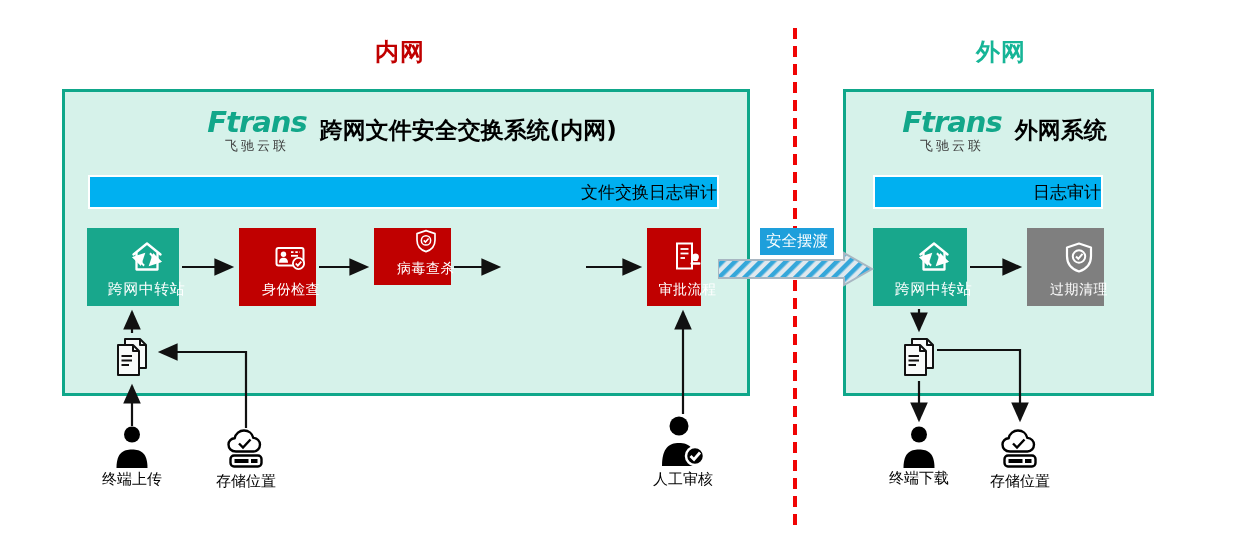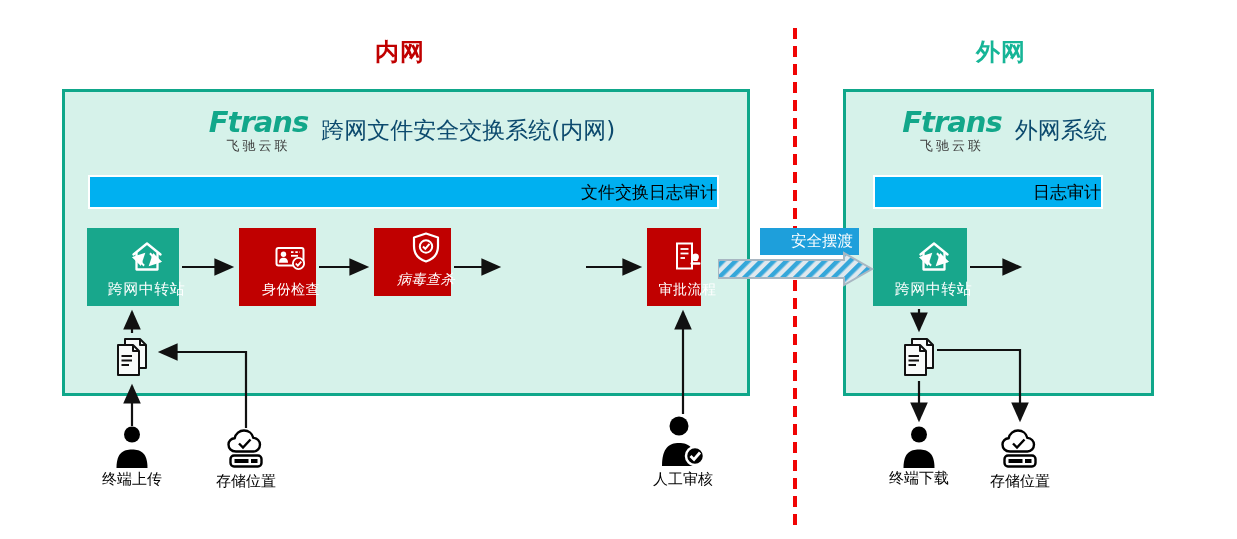--- a/index.html
+++ b/index.html
@@ -11,37 +11,37 @@
   #outer-zone-title{left:1001px;color:#16b597;}
   .divider{position:absolute;left:793px;top:28px;width:4px;height:497px;
            background:repeating-linear-gradient(180deg,#f00404 0 11px,transparent 11px 18px);}
   .panel{position:absolute;background:#d6f2ea;border:3px solid #0fa78a;box-sizing:border-box;}
   #panel-inner{left:62px;top:89px;width:688px;height:307px;}
   #panel-outer{left:843px;top:89px;width:311px;height:307px;}
   .brand-row{display:flex;justify-content:center;align-items:center;gap:13px;margin-top:16px;}
   .logo{display:flex;flex-direction:column;align-items:center;line-height:1;margin-left:12px;}
   .logo-name{font-size:29px;font-weight:900;font-style:italic;color:#12a78a;letter-spacing:-1px;}
   .logo-sub{font-size:13px;color:#3d3d3d;letter-spacing:3px;margin-top:2px;}
-  .system-title{font-size:23px;color:#0c4a6e;font-weight:400;white-space:nowrap;}
+  .system-title{font-size:23px;color:#000000;font-weight:700;white-space:nowrap;}
   .audit-bar{position:absolute;background:#00b0f0;border:2px solid #fff;color:#000000;
              font-size:17px;text-align:right;line-height:30px;height:30px;box-sizing:content-box;}
   #audit-inner{left:23px;top:83px;width:627px;}
   #audit-outer{left:27px;top:83px;width:226px;}
   .node{position:absolute;display:flex;flex-direction:column;align-items:center;
         justify-content:flex-end;padding-bottom:7px;box-sizing:border-box;color:#fff;padding-left:27px;}
   .node svg{margin-bottom:5px;}
   .node-label{font-size:14px;white-space:nowrap;letter-spacing:0.5px;}
   .bg-green{background:#18a78c;}
   .bg-red{background:#c00000;}
   .bg-gray{background:#7f7f7f;}
   .actor{position:absolute;}
   .actor-label{position:absolute;transform:translateX(-50%);font-size:15px;color:#000000;
                white-space:nowrap;}
   #transfer-label{position:absolute;left:760px;top:228px;width:74px;height:27px;background:#1e9fdb;
-                  color:#fff;font-size:15.5px;text-align:center;line-height:27px;padding-left:25px;}
+                  color:#fff;font-size:15.5px;text-align:center;line-height:27px;}
   #overlay{position:absolute;left:0;top:0;pointer-events:none;}
   #ferry-arrow{position:absolute;left:718px;top:250px;}
 </style>
 </head>
 <body>
 
 <div id="canvas">
 
   <svg width="0" height="0" style="position:absolute">
     <defs>
@@ -101,21 +101,21 @@
       <circle cx="10.5" cy="14.2" r="2.7" fill="#fff"></circle>
       <path d="M6 22.8 C6 18.8 8.3 17.8 10.5 17.8 C12.7 17.8 15 18.8 15 22.8 Z" fill="#fff"></path>
       <path d="M18 12.2 H27" stroke="#fff" stroke-width="1.8" stroke-dasharray="2.5 1.8"></path>
       <path d="M18 15.8 H25" stroke="#fff" stroke-width="1.8"></path>
       <circle cx="25.5" cy="23.5" r="5.6" fill="#c00000" stroke="#fff" stroke-width="1.8"></circle>
       <path d="M22.8 23.5 L24.8 25.6 L28.3 21.6" fill="none" stroke="#fff" stroke-width="1.8"></path>
     </svg>
     <span class="node-label">身份检查</span>
   </div>
 
-  <div class="node bg-red" style="left:374px;top:228px;width:77px;height:68px;font-style:italic;">
+  <div class="node bg-red" style="left:374px;top:228px;width:77px;height:57px;">
     <svg width="36" height="36" viewBox="0 0 36 36">
       <path d="M18 3.5 L30 7.5 V16 C30 24.5 25 29.3 18 31.5 C11 29.3 6 24.5 6 16 V7.5 Z" fill="none" stroke="#fff" stroke-width="2.2" stroke-linejoin="round"></path>
       <circle cx="18" cy="16.5" r="6.2" fill="none" stroke="#fff" stroke-width="2"></circle>
       <path d="M15 16.5 L17.3 18.8 L21.5 13.9" fill="none" stroke="#fff" stroke-width="2"></path>
     </svg>
     <span class="node-label">病毒查杀</span>
   </div>
 
 
   <div class="node bg-red" style="left:647px;top:228px;width:54px;height:78px;">
@@ -133,20 +133,28 @@
   <div class="node bg-green" style="left:873px;top:228px;width:94px;height:78px;">
     <svg width="36" height="36" viewBox="0 0 36 36">
       <path d="M4.5 15.5 L18 4.5 L31.5 15.5" fill="none" stroke="#fff" stroke-width="2.3" stroke-linecap="round" stroke-linejoin="round"></path>
       <path d="M7.5 13.5 V30.5 H28.5 V13.5" fill="none" stroke="#fff" stroke-width="2.3" stroke-linejoin="round"></path>
       <path d="M15.2 26.6 A6.6 6.6 0 0 1 13.8 16.2" fill="none" stroke="#fff" stroke-width="2.1" marker-end="url(#ah-white)"></path>
       <path d="M20.8 14.4 A6.6 6.6 0 0 1 22.2 24.8" fill="none" stroke="#fff" stroke-width="2.1" marker-end="url(#ah-white)"></path>
     </svg>
     <span class="node-label" style="font-size:15px;">跨网中转站</span>
   </div>
 
+  <div class="node bg-gray" style="left:1027px;top:228px;width:77px;height:78px;">
+    <svg width="36" height="36" viewBox="0 0 36 36">
+      <path d="M18 3.5 L30 7.5 V16 C30 24.5 25 29.3 18 31.5 C11 29.3 6 24.5 6 16 V7.5 Z" fill="none" stroke="#fff" stroke-width="2.2" stroke-linejoin="round"></path>
+      <circle cx="18" cy="16.5" r="6.2" fill="none" stroke="#fff" stroke-width="2"></circle>
+      <path d="M15 16.5 L17.3 18.8 L21.5 13.9" fill="none" stroke="#fff" stroke-width="2"></path>
+    </svg>
+    <span class="node-label">过期清理</span>
+  </div>
 
   <div id="transfer-label">安全摆渡</div>
   <svg id="ferry-arrow" width="156" height="38" viewBox="0 0 156 38">
     <path d="M0 10 H126 V3 L154 19 L126 35 V28 H0 Z" fill="url(#hatch)" stroke="#a8b7c2" stroke-width="2"></path>
   </svg>
 
   <svg class="actor" style="left:112px;top:336px;" width="40" height="42" viewBox="0 0 40 42">
     <path d="M13 3 H28 L34 9 V32 H13 Z" fill="#f8fbfa" stroke="#111" stroke-width="2" stroke-linejoin="round"></path>
     <path d="M28 3 V9 H34" fill="none" stroke="#111" stroke-width="2" stroke-linejoin="round"></path>
     <path d="M6 9 H21 L27 15 V39 H6 Z" fill="#f8fbfa" stroke="#111" stroke-width="2" stroke-linejoin="round"></path>

